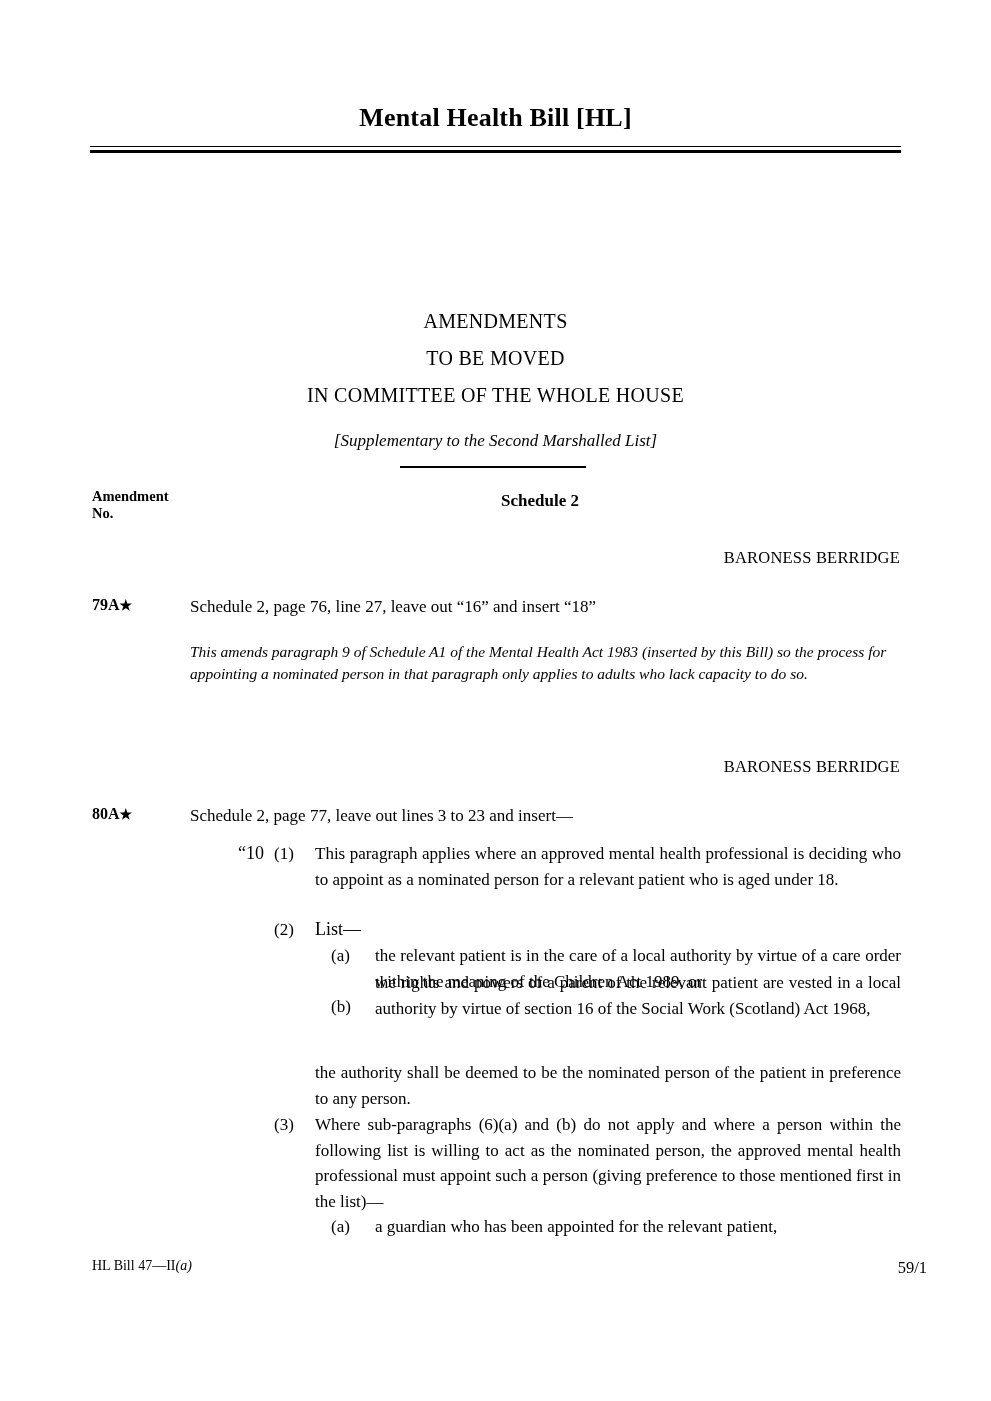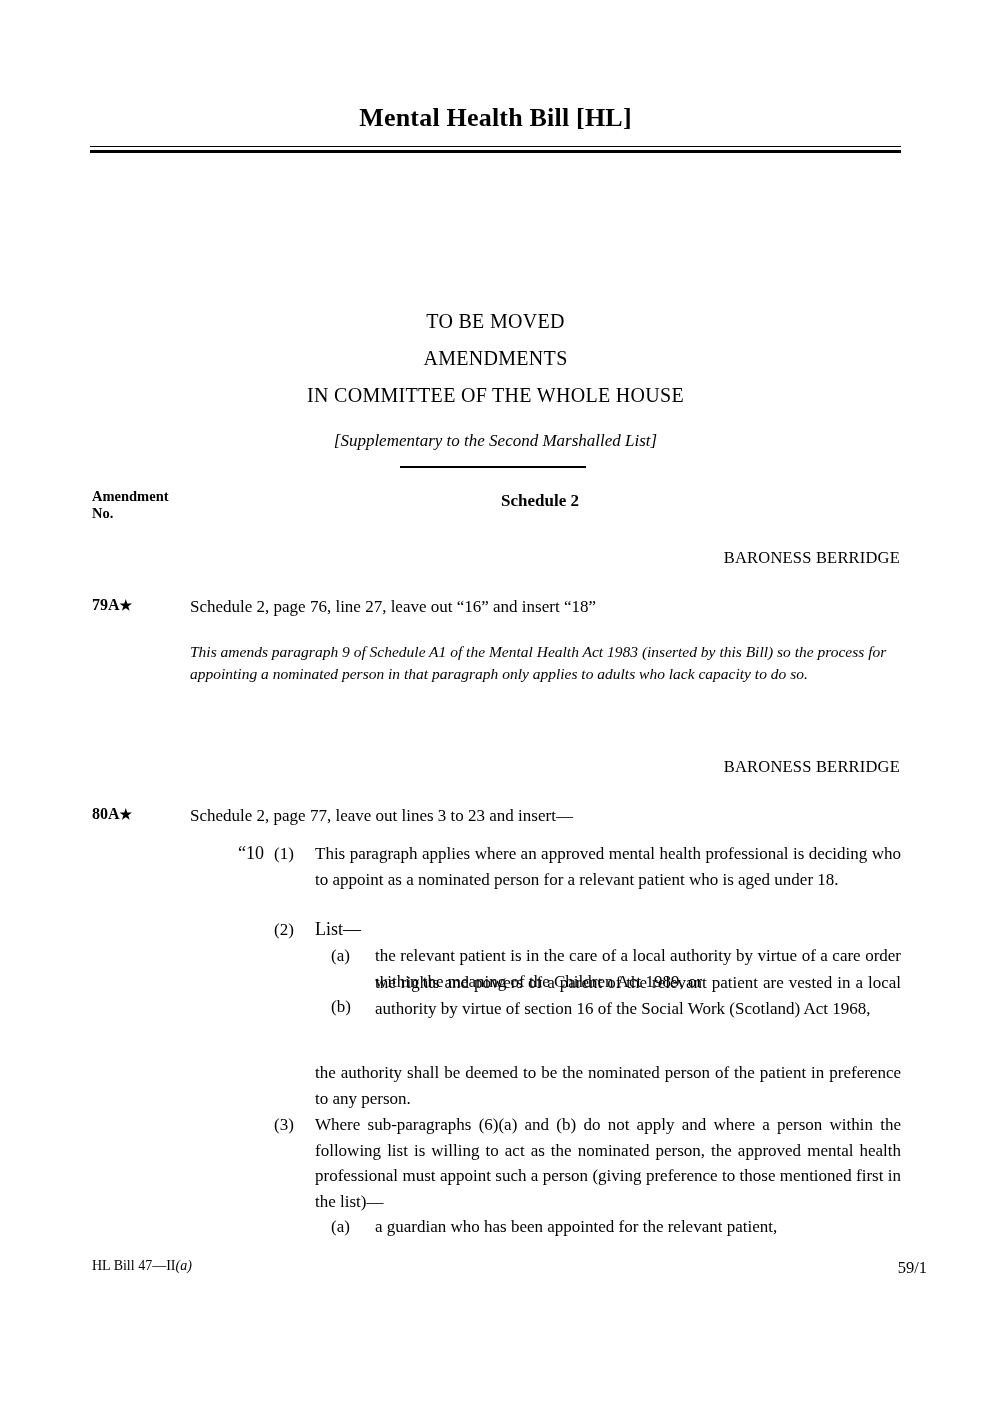--- a/index.html
+++ b/index.html
@@ -179,22 +179,22 @@
 </head>
 <body>
 
 <div class="page">
 
   <div class="bill-title">Mental Health Bill [HL]</div>
   <div class="title-rule thin"></div>
   <div class="title-rule thick"></div>
 
   <div class="heading-block">
+    <div class="heading-line">AMENDMENTS</div>
     <div class="heading-line">TO BE MOVED</div>
-    <div class="heading-line">AMENDMENTS</div>
     <div class="heading-line">IN COMMITTEE OF THE WHOLE HOUSE</div>
     <div class="heading-sub">[Supplementary to the Second Marshalled List]</div>
   </div>
   <div class="short-rule"></div>
 
   <div class="amend-no-label">
     <div>Amendment</div>
     <div>No.</div>
   </div>
 

